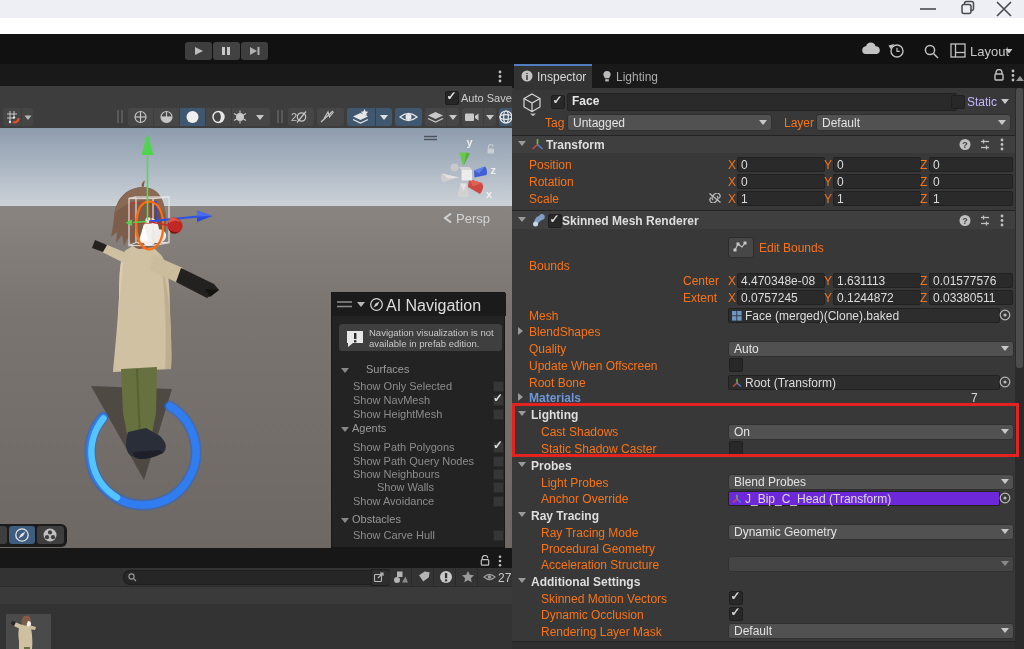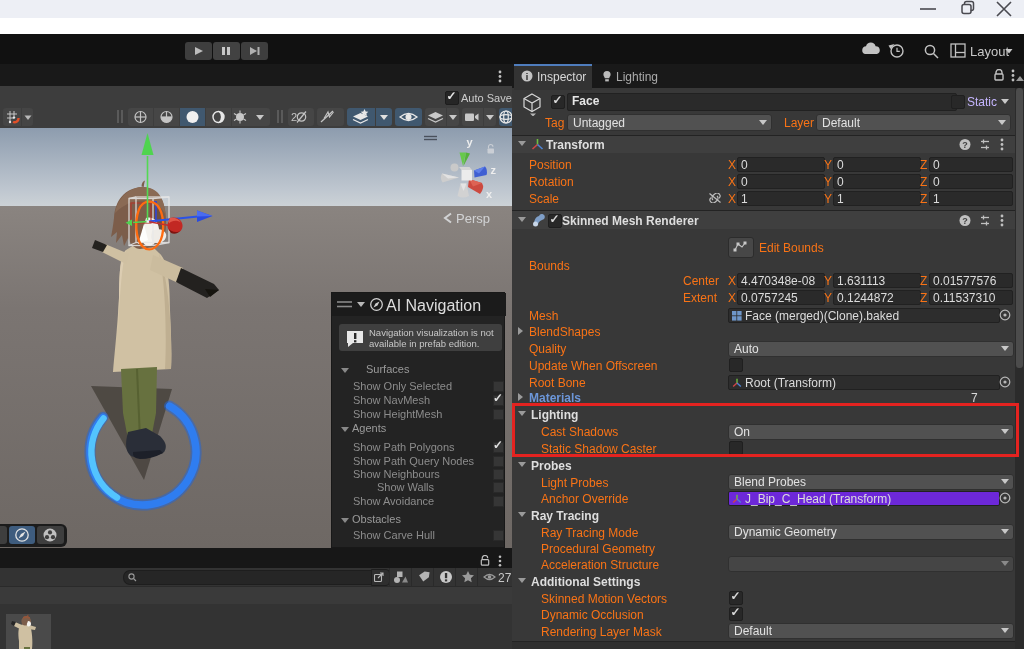--- a/index.html
+++ b/index.html
@@ -613,21 +613,21 @@
     <div class="abs lbl" style="left:824px;top:273px;">Y</div>
       <div class="fld" style="left:833px;top:273px;width:80px;height:12px;padding:1px 3px 0;">1.631113</div>
     <div class="abs lbl" style="left:920px;top:273px;">Z</div>
       <div class="fld" style="left:929px;top:273px;width:76px;height:12px;padding:1px 3px 0;">0.01577576</div>
     <div class="abs lbl" style="left:683px;top:290px;">Extent</div>
     <div class="abs lbl" style="left:728px;top:290px;">X</div>
       <div class="fld" style="left:737px;top:290px;width:80px;height:12px;padding:1px 3px 0;">0.0757245</div>
     <div class="abs lbl" style="left:824px;top:290px;">Y</div>
       <div class="fld" style="left:833px;top:290px;width:80px;height:12px;padding:1px 3px 0;">0.1244872</div>
     <div class="abs lbl" style="left:920px;top:290px;">Z</div>
-      <div class="fld" style="left:929px;top:290px;width:76px;height:12px;padding:1px 3px 0;">0.11537310</div>
+      <div class="fld" style="left:929px;top:290px;width:76px;height:12px;padding:1px 3px 0;">0.03380511</div>
     <div class="abs lbl" style="left:529px;top:308px;">Mesh</div>
     <div class="fld" style="left:728px;top:308px;width:270px;height:13px;background:#2d2d2d;">
       <svg class="abs" style="left:3px;top:2px;" width="10" height="10">
           <g fill="#6e96c8">
             <rect x="0" y="0" width="4.4" height="4.4"></rect>
             <rect x="5.2" y="0" width="4.4" height="4.4"></rect>
             <rect x="0" y="5.2" width="4.4" height="4.4"></rect>
             <rect x="5.2" y="5.2" width="4.4" height="4.4"></rect>
           </g>
         </svg>

